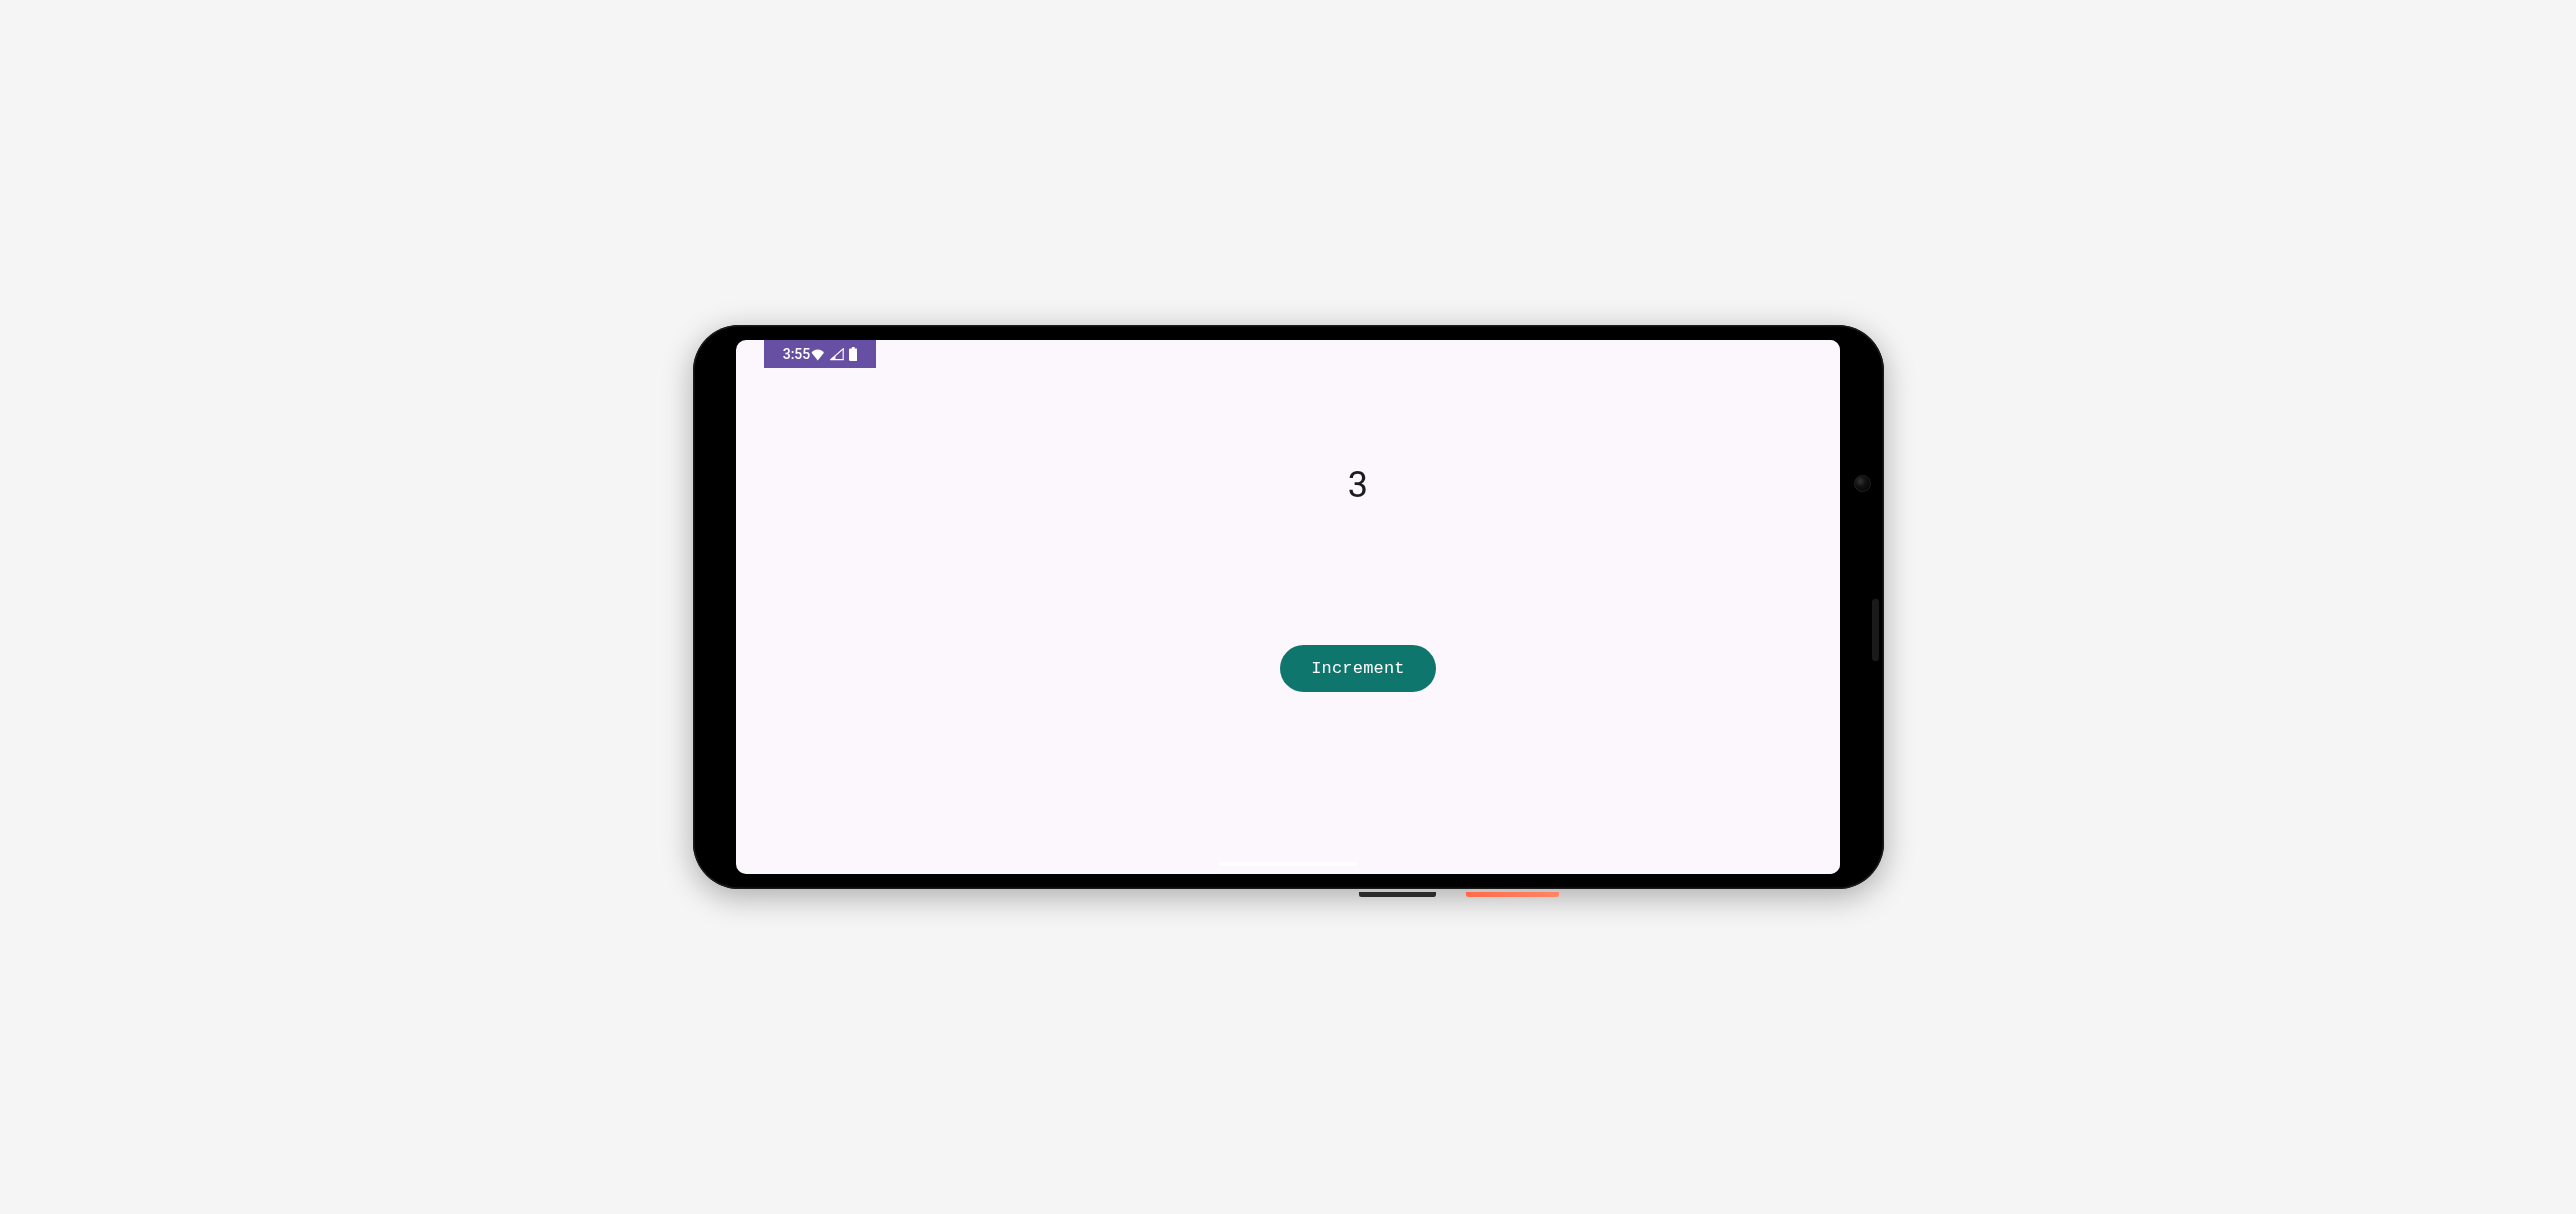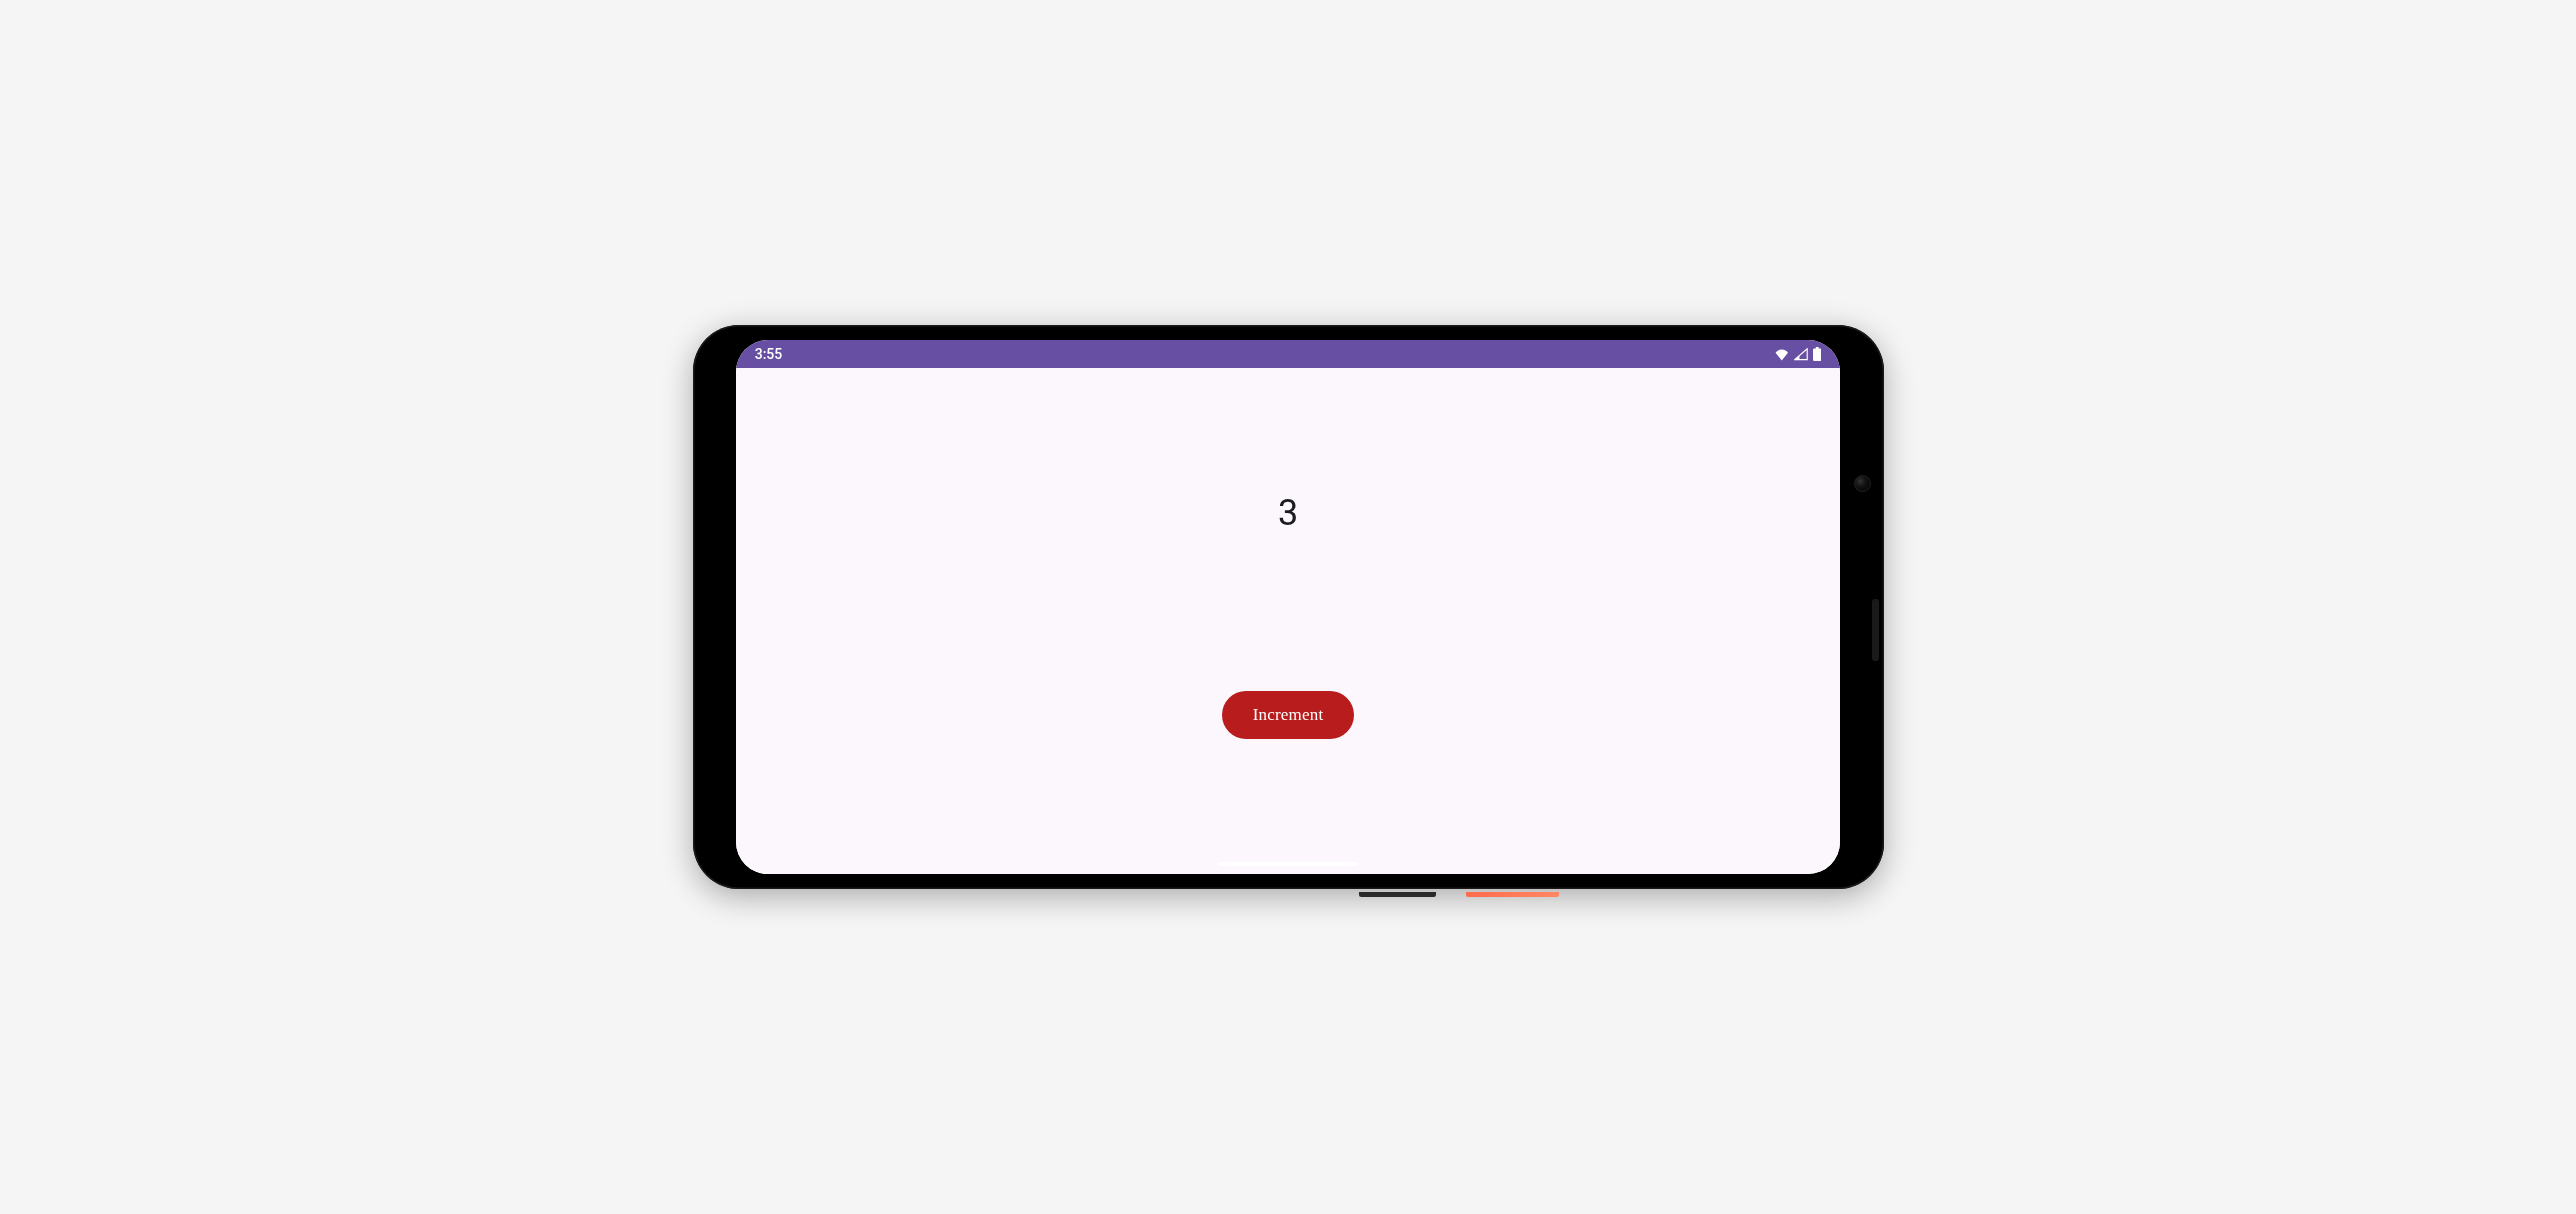--- a/index.html
+++ b/index.html
@@ -56,25 +56,26 @@
       width: 6.2px;
       height: 62px;
       background: #1a1a1a;
       border-radius: 3.1px;
     }
 
     .screen {
       width: 100%;
       height: 100%;
       background: #fcf7fd;
-      border-radius: 32px;
+      border-radius: 10px;
       overflow: hidden;
       display: flex;
-      flex-direction: column;
+      flex-direction: row;
       position: relative;
+      padding-left: 28px;
     }
 
     .status-bar {
       height: 28px;
       background: #6750a4;
       display: flex;
       align-items: center;
       justify-content: space-between;
       padding: 0 18.6px;
       color: #fff;
@@ -109,31 +110,30 @@
     }
 
     .counter-value {
       font-size: 36px;
       color: #1c1b1f;
       font-weight: 400;
       margin-bottom: 139px;
     }
 
     .increment-button {
-      background: #b91c1c;
+      background: #0f766e;
       color: #fff;
       border: none;
       border-radius: 77px;
       padding: 14px 31px;
       font-size: 17px;
       font-weight: 500;
       cursor: pointer;
-      font-family: Liberation Serif, serif;
+      font-family: Liberation Mono, monospace;
       letter-spacing: 0.2px;
-      margin-top: 18px;
     }
 
     .nav-bar {
       position: absolute;
       bottom: 7.7px;
       left: 50%;
       transform: translateX(-50%);
       width: 139px;
       height: 3.9px;
       background: #fff;

